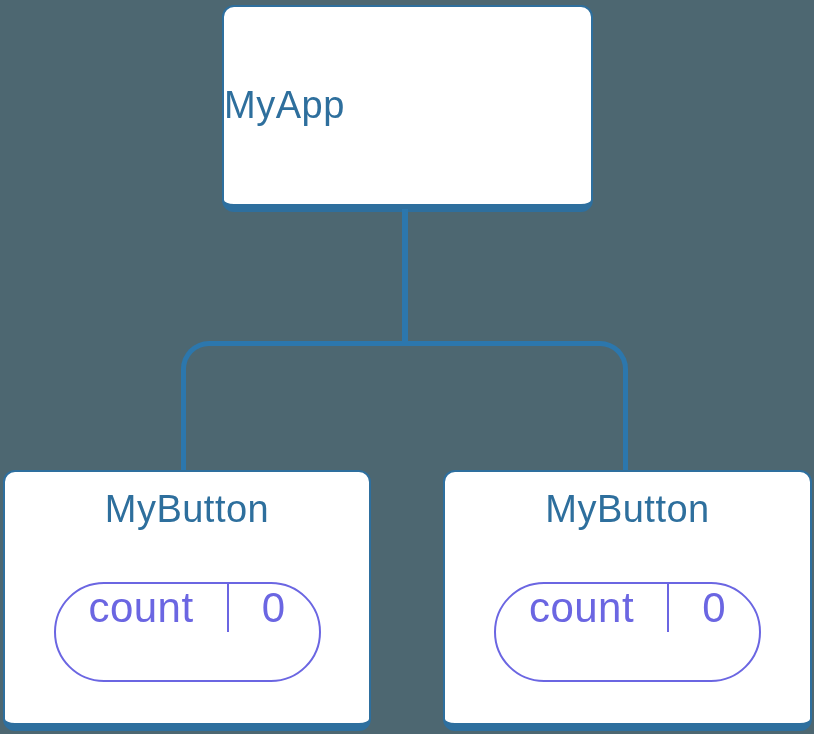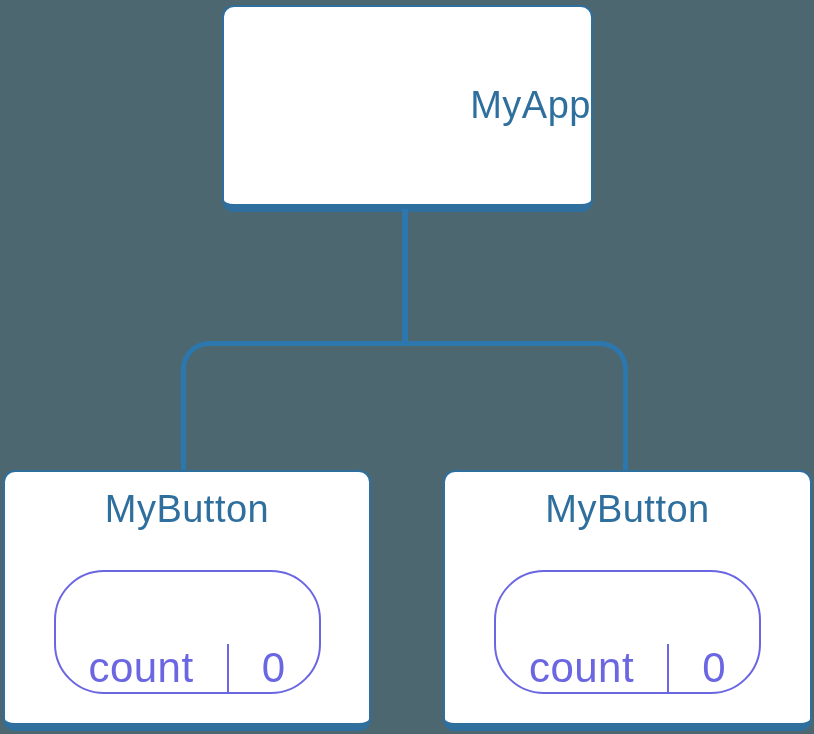--- a/index.html
+++ b/index.html
@@ -25,21 +25,21 @@
     background: #ffffff;
     border: 2px solid #2E6F9E;
     border-bottom-width: 8px;
     border-radius: 12px;
   }
   .node-root {
     left: 222px; top: 5px;
     width: 371px; height: 207px;
     display: flex;
     align-items: center;
-    justify-content: flex-end;
+    justify-content: flex-start;
   }
   .node-child {
     top: 470px;
     height: 261px;
     display: flex;
     flex-direction: column;
     align-items: center;
     padding-top: 16px;
   }
   .node-child-left  { left: 3px;   width: 368px; }
@@ -63,26 +63,26 @@
     box-sizing: border-box;
     left: 181px; top: 341px;
     width: 447px; height: 129px;
     border: 5px solid #2C77AD;
     border-bottom: none;
     border-radius: 28px 28px 0 0;
     background: transparent;
   }
   .state-pill {
     box-sizing: border-box;
-    margin-top: 38px;
-    width: 267px; height: 124px;
+    margin-top: 50px;
+    width: 267px; height: 100px;
     border: 2px solid #6B66E2;
     border-radius: 50px;
     display: flex;
-    align-items: flex-end;
+    align-items: flex-start;
     background: #ffffff;
     overflow: hidden;
   }
   .state-key {
     flex: 1 1 auto;
     display: flex;
     align-items: center;
     justify-content: center;
     border-right: 2px solid #6B66E2;
     font-size: 42px;

